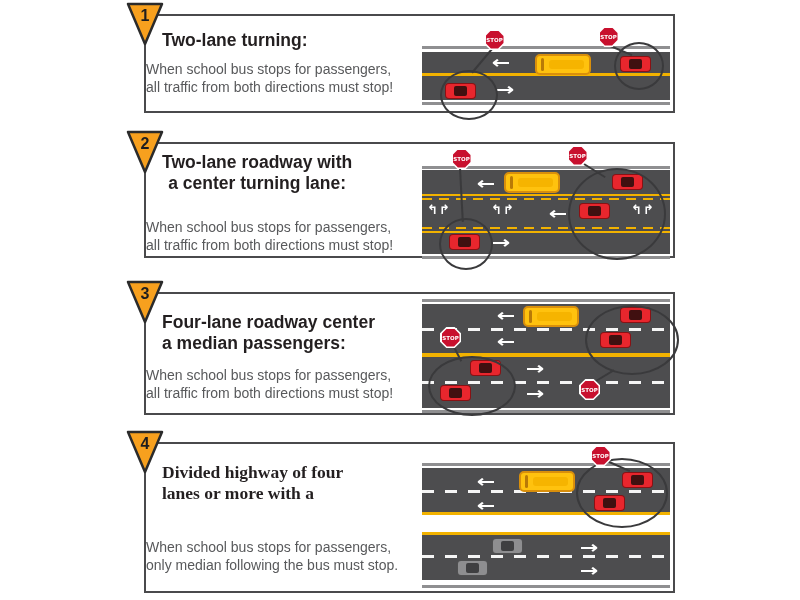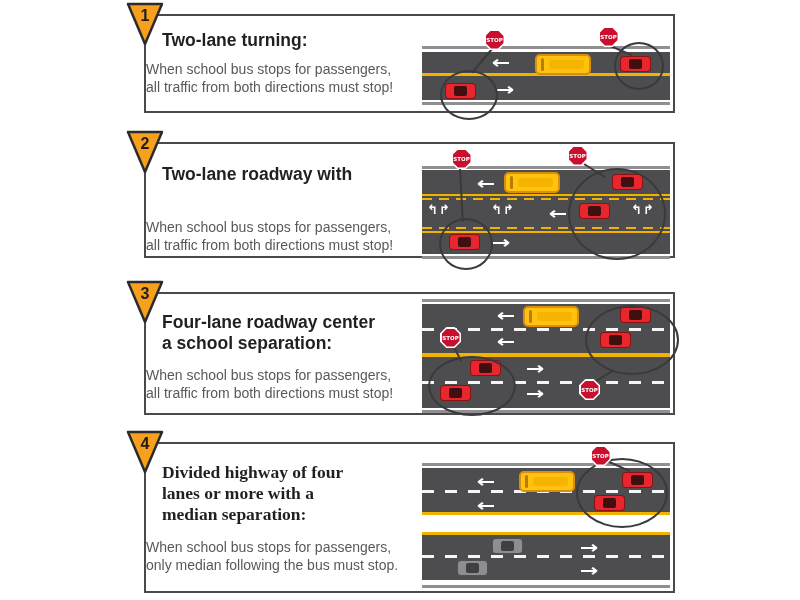--- a/index.html
+++ b/index.html
@@ -95,22 +95,23 @@
           <span class="sign-text">STOP</span>
         </div>
     </div>
   </section>
 
   <section class="panel" style="top:142px;height:116px;">
     <svg class="badge" viewBox="0 0 40 46">
       <polygon class="badge-tri" points="3,3 37,3 20,43"></polygon>
       <text class="badge-num" x="20" y="20">2</text>
     </svg>
-    <div class="title" style="top:20px;text-align:center;">
+    <div class="title" style="top:8px;text-align:center;">
       <div>Two-lane roadway with</div>
+      <div>a center turning lane:</div>
     </div>
     <div class="desc" style="top:74px;">
       <div>When school bus stops for passengers,</div>
       <div>all traffic from both directions must stop!</div>
     </div>
 
     <div class="edge" style="left:276px;top:22px;width:248px;"></div>
     <div class="pavement" style="left:276px;top:26px;width:248px;height:84px;"></div>
     <div class="ysolid" style="left:276px;top:50px;width:248px;"></div>
     <div class="ydash" style="left:276px;top:54px;width:248px;"></div>
@@ -156,21 +157,21 @@
     </div>
   </section>
 
   <section class="panel" style="top:292px;height:123px;">
     <svg class="badge" viewBox="0 0 40 46">
       <polygon class="badge-tri" points="3,3 37,3 20,43"></polygon>
       <text class="badge-num" x="20" y="20">3</text>
     </svg>
     <div class="title" style="top:18px;">
       <div>Four-lane roadway center</div>
-      <div>a school separation:</div>
+      <div>a median passengers:</div>
     </div>
     <div class="desc" style="top:72px;">
       <div>When school bus stops for passengers,</div>
       <div>all traffic from both directions must stop!</div>
     </div>
 
     <div class="edge" style="left:276px;top:5px;width:248px;"></div>
     <div class="pavement" style="left:276px;top:10px;width:248px;height:104px;"></div>
     <div class="wdash" style="left:276px;top:34px;width:248px;"></div>
     <div class="yline thick" style="left:276px;top:59px;width:248px;"></div>
@@ -218,21 +219,20 @@
   </section>
 
   <section class="panel" style="top:442px;height:151px;">
     <svg class="badge" viewBox="0 0 40 46">
       <polygon class="badge-tri" points="3,3 37,3 20,43"></polygon>
       <text class="badge-num" x="20" y="20">4</text>
     </svg>
     <div class="title" style="top:18px;font-family:Liberation Serif, serif;">
       <div>Divided highway of four</div>
       <div>lanes or more with a</div>
-      <div>median separation:</div>
     </div>
     <div class="desc" style="top:94px;">
       <div>When school bus stops for passengers,</div>
       <div>only median following the bus must stop.</div>
     </div>
 
     <div class="edge" style="left:276px;top:19px;width:248px;"></div>
     <div class="pavement" style="left:276px;top:24px;width:248px;height:47px;"></div>
     <div class="wdash" style="left:276px;top:46px;width:248px;"></div>
     <div class="yline" style="left:276px;top:68px;width:248px;"></div>

